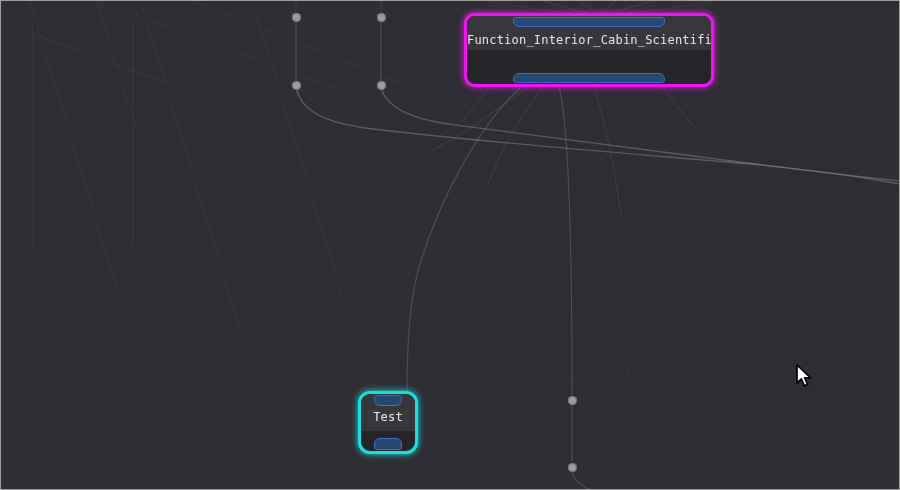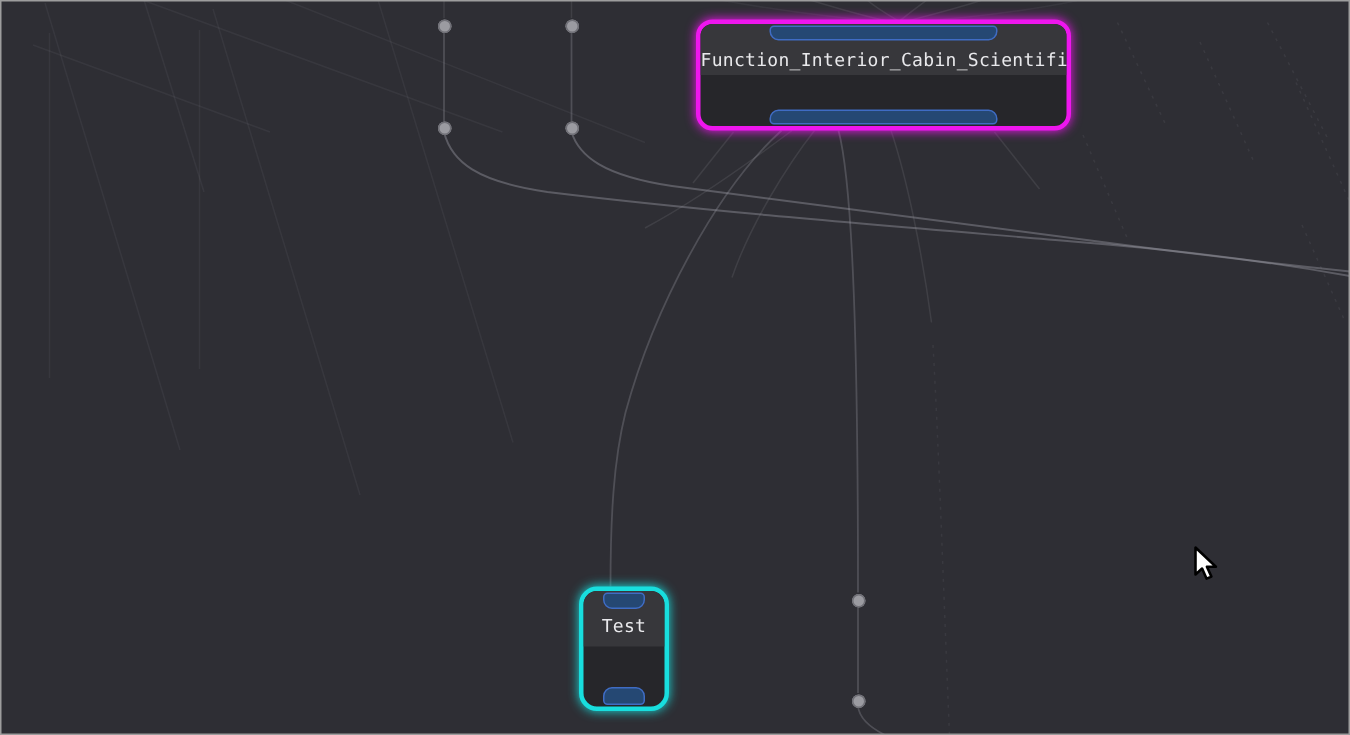--- a/index.html
+++ b/index.html
@@ -27,21 +27,21 @@
     position:absolute;z-index:10;box-sizing:border-box;
     background:var(--node-body,#26262a);
     border:3px solid #fff;overflow:hidden;
   }
   .node-function{
     left:464px;top:13px;width:250px;height:74px;border-radius:11px;
     border-color:var(--selection-magenta,#ee16ee);
     box-shadow:0 0 7px var(--selection-magenta,#ee16ee);
   }
   .node-test{
-    left:386px;top:391px;width:60px;height:83px;border-radius:12px;
+    left:358px;top:391px;width:60px;height:63px;border-radius:12px;
     border-color:var(--selection-cyan,#18dede);
     box-shadow:0 0 7px var(--selection-cyan,#18dede);
   }
   .n-head{position:absolute;left:0;right:0;top:0;background:var(--node-header,#37373b);}
   .node-function .n-head{height:34px;}
   .node-test .n-head{height:37px;}
   .n-title{
     position:absolute;left:0;right:0;text-align:center;
     color:var(--node-title-text,#e9e9ec);font-size:12px;line-height:14px;
     letter-spacing:.2px;white-space:nowrap;z-index:3;

